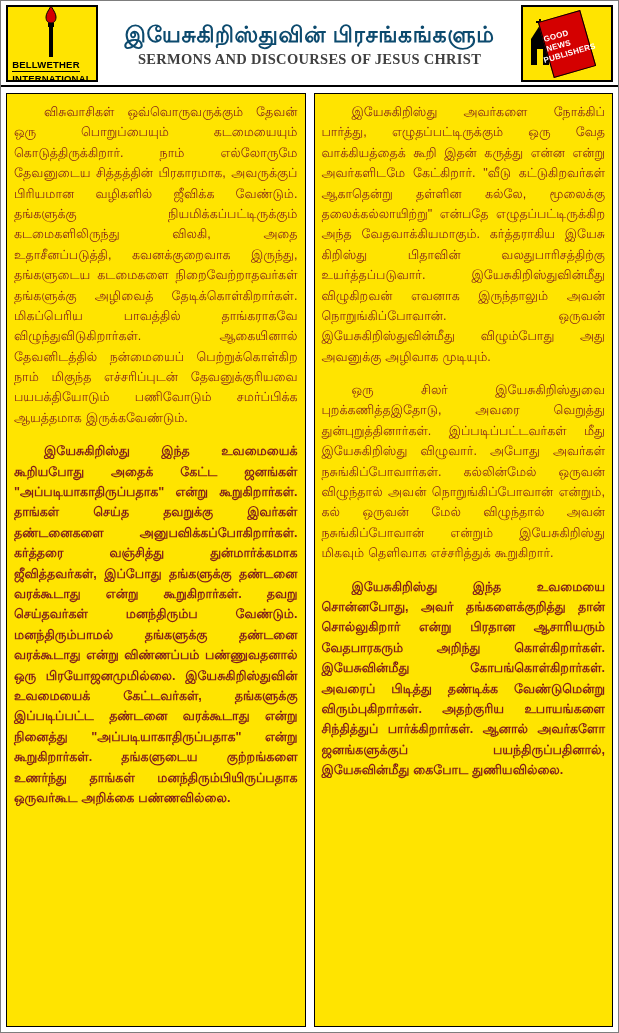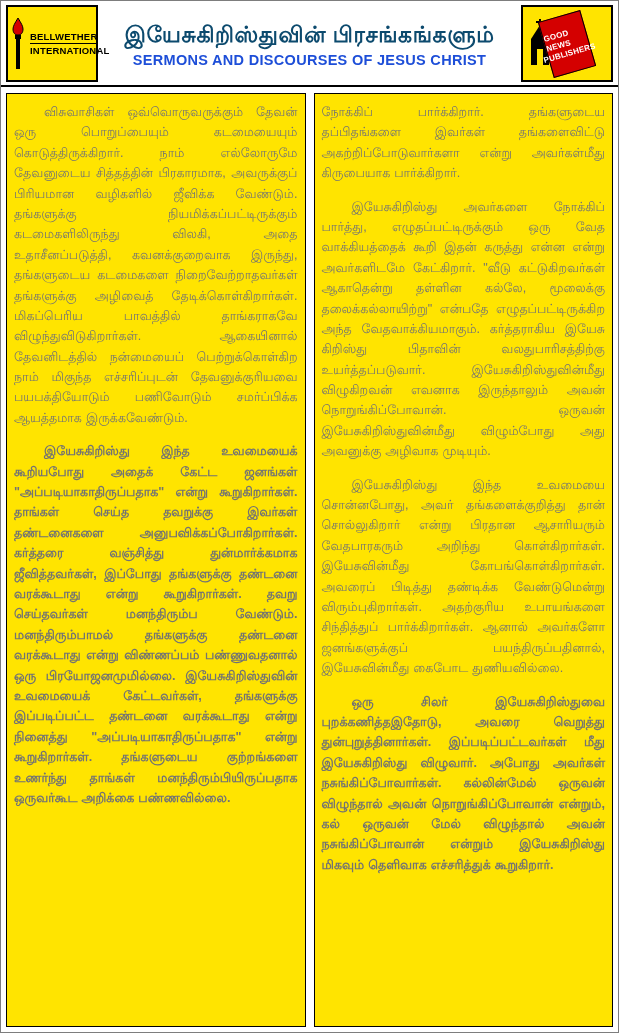--- a/index.html
+++ b/index.html
@@ -39,21 +39,22 @@
     display: flex;
     align-items: center;
     justify-content: center;
     position: relative;
   }
   .logo-left-inner {
     width: 100%;
     height: 100%;
     display: flex;
     align-items: center;
-    flex-direction: row;
+    justify-content: center;
+    flex-direction: column;
   }
   .torch {
     width: 20px;
     height: 56px;
     margin-right: 2px;
     flex: 0 0 20px;
     position: relative;
   }
   .torch svg { display: block; }
   .logo-left-text {
@@ -88,24 +89,24 @@
   }
   .title-ta {
     font-family: "Liberation Sans", sans-serif;
     font-size: 22px;
     font-weight: bold;
     color: #0c4a6e;
     letter-spacing: 0.6px;
     line-height: 1.45;
   }
   .title-en {
-    font-family: Liberation Sans, sans-serif;
+    font-family: Liberation Serif, serif;
     font-size: 14.5px;
     font-weight: bold;
-    color: #1d4ed8;
+    color: #404040;
     letter-spacing: 0.3px;
     margin-top: 1px;
   }
   .logo-right {
     width: 92px;
     flex: 0 0 92px;
     background: #ffe400;
     border: 2px solid #000;
     box-sizing: border-box;
     display: flex;
@@ -153,21 +154,21 @@
     border: 1px solid #000;
     box-sizing: border-box;
     flex: 1 1 0;
     padding: 8px 7px 8px 7px;
     overflow: hidden;
   }
   .para {
     font-family: "Liberation Sans", sans-serif;
     font-size: 12.6px;
     line-height: 1.62;
-    color: #737373;
+    color: #7f1d1d;
     text-align: justify;
     text-justify: inter-word;
     margin: 0 0 13px 0;
     word-spacing: 0.5px;
   }
   .para.indent { text-indent: 30px; }
   .para:last-child { margin-bottom: 0; font-weight: bold; }
 </style>
 </head>
 <body>
@@ -216,21 +217,20 @@
   </div>
 
   <div class="body-area">
 
     <div class="column">
       <p class="para indent">விசுவாசிகள் ஒவ்வொருவருக்கும் தேவன் ஒரு பொறுப்பையும் கடமையையும் கொடுத்திருக்கிறார். நாம் எல்லோருமே தேவனுடைய சித்தத்தின் பிரகாரமாக, அவருக்குப் பிரியமான வழிகளில் ஜீவிக்க வேண்டும். தங்களுக்கு நியமிக்கப்பட்டிருக்கும் கடமைகளிலிருந்து விலகி, அதை உதாசீனப்படுத்தி, கவனக்குறைவாக இருந்து, தங்களுடைய கடமைகளை நிறைவேற்றாதவர்கள் தங்களுக்கு அழிவைத் தேடிக்கொள்கிறார்கள். மிகப்பெரிய பாவத்தில் தாங்கராகவே விழுந்துவிடுகிறார்கள். ஆகையினால் தேவனிடத்தில் நன்மையைப் பெற்றுக்கொள்கிற நாம் மிகுந்த எச்சரிப்புடன் தேவனுக்குரியவை பயபக்தியோடும் பணிவோடும் சமர்ப்பிக்க ஆயத்தமாக இருக்கவேண்டும்.</p>
       <p class="para indent">இயேசுகிறிஸ்து இந்த உவமையைக் கூறியபோது அதைக் கேட்ட ஜனங்கள் "அப்படியாகாதிருப்பதாக" என்று கூறுகிறார்கள். தாங்கள் செய்த தவறுக்கு இவர்கள் தண்டனைகளை அனுபவிக்கப்போகிறார்கள். கர்த்தரை வஞ்சித்து துன்மார்க்கமாக ஜீவித்தவர்கள், இப்போது தங்களுக்கு தண்டனை வரக்கூடாது என்று கூறுகிறார்கள். தவறு செய்தவர்கள் மனந்திரும்ப வேண்டும். மனந்திரும்பாமல் தங்களுக்கு தண்டனை வரக்கூடாது என்று விண்ணப்பம் பண்ணுவதனால் ஒரு பிரயோஜனமுமில்லை. இயேசுகிறிஸ்துவின் உவமையைக் கேட்டவர்கள், தங்களுக்கு இப்படிப்பட்ட தண்டனை வரக்கூடாது என்று நினைத்து "அப்படியாகாதிருப்பதாக" என்று கூறுகிறார்கள். தங்களுடைய குற்றங்களை உணர்ந்து தாங்கள் மனந்திரும்பியிருப்பதாக ஒருவர்கூட அறிக்கை பண்ணவில்லை.</p>
     </div>
 
     <div class="column">
-      <p class="para">நோக்கிப் பார்க்கிறார். தங்களுடைய தப்பிதங்களை இவர்கள் தங்களைவிட்டு அகற்றிப்போடுவார்களா என்று அவர்கள்மீது கிருபையாக பார்க்கிறார்.</p>
       <p class="para indent">இயேசுகிறிஸ்து அவர்களை நோக்கிப் பார்த்து, எழுதப்பட்டிருக்கும் ஒரு வேத வாக்கியத்தைக் கூறி இதன் கருத்து என்ன என்று அவர்களிடமே கேட்கிறார். "வீடு கட்டுகிறவர்கள் ஆகாதென்று தள்ளின கல்லே, மூலைக்கு தலைக்கல்லாயிற்று" என்பதே எழுதப்பட்டிருக்கிற அந்த வேதவாக்கியமாகும். கர்த்தராகிய இயேசு கிறிஸ்து பிதாவின் வலதுபாரிசத்திற்கு உயர்த்தப்படுவார். இயேசுகிறிஸ்துவின்மீது விழுகிறவன் எவனாக இருந்தாலும் அவன் நொறுங்கிப்போவான். ஒருவன் இயேசுகிறிஸ்துவின்மீது விழும்போது அது அவனுக்கு அழிவாக முடியும்.</p>
+      <p class="para indent">ஒரு சிலர் இயேசுகிறிஸ்துவை புறக்கணித்தஇதோடு, அவரை வெறுத்து துன்புறுத்தினார்கள். இப்படிப்பட்டவர்கள் மீது இயேசுகிறிஸ்து விழுவார். அபோது அவர்கள் நசுங்கிப்போவார்கள். கல்லின்மேல் ஒருவன் விழுந்தால் அவன் நொறுங்கிப்போவான் என்றும், கல் ஒருவன் மேல் விழுந்தால் அவன் நசுங்கிப்போவான் என்றும் இயேசுகிறிஸ்து மிகவும் தெளிவாக எச்சரித்துக் கூறுகிறார்.</p>
       <p class="para indent">இயேசுகிறிஸ்து இந்த உவமையை சொன்னபோது, அவர் தங்களைக்குறித்து தான் சொல்லுகிறார் என்று பிரதான ஆசாரியரும் வேதபாரகரும் அறிந்து கொள்கிறார்கள். இயேசுவின்மீது கோபங்கொள்கிறார்கள். அவரைப் பிடித்து தண்டிக்க வேண்டுமென்று விரும்புகிறார்கள். அதற்குரிய உபாயங்களை சிந்தித்துப் பார்க்கிறார்கள். ஆனால் அவர்களோ ஜனங்களுக்குப் பயந்திருப்பதினால், இயேசுவின்மீது கைபோட துணியவில்லை.</p>
-      <p class="para indent">ஒரு சிலர் இயேசுகிறிஸ்துவை புறக்கணித்தஇதோடு, அவரை வெறுத்து துன்புறுத்தினார்கள். இப்படிப்பட்டவர்கள் மீது இயேசுகிறிஸ்து விழுவார். அபோது அவர்கள் நசுங்கிப்போவார்கள். கல்லின்மேல் ஒருவன் விழுந்தால் அவன் நொறுங்கிப்போவான் என்றும், கல் ஒருவன் மேல் விழுந்தால் அவன் நசுங்கிப்போவான் என்றும் இயேசுகிறிஸ்து மிகவும் தெளிவாக எச்சரித்துக் கூறுகிறார்.</p>
     </div>
 
   </div>
 
 </div>
 
 </body></html>

